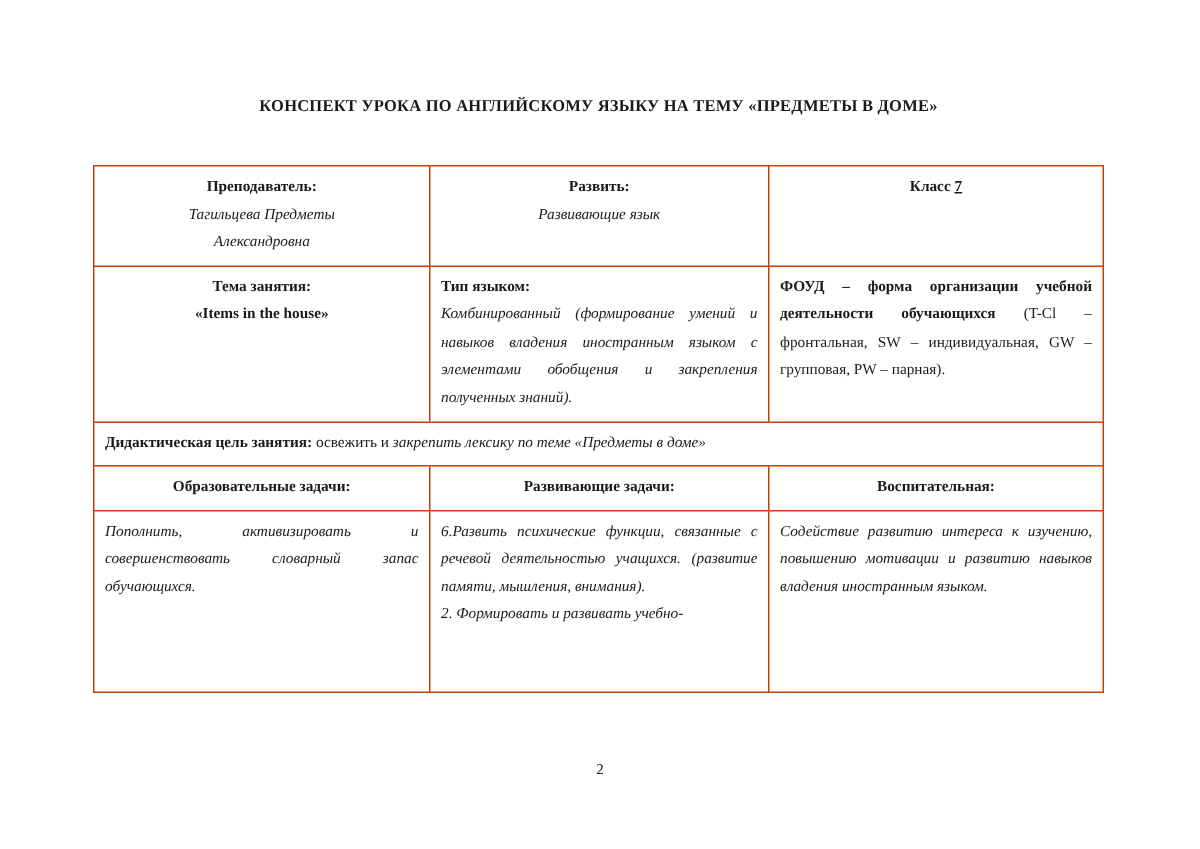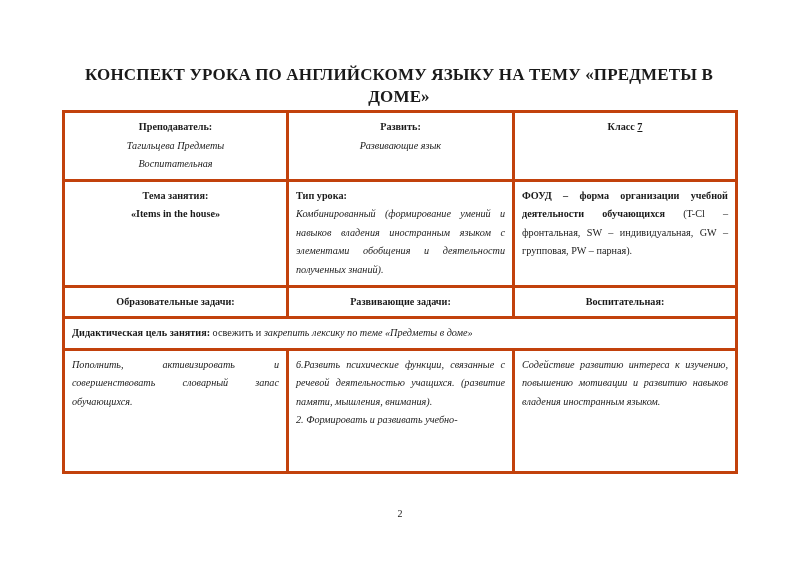--- a/index.html
+++ b/index.html
@@ -23,36 +23,36 @@
     width: 800px;
     height: 566px;
   }
 
   .doc-title {
     position: absolute;
     left: 62px;
     top: 64px;
     width: 674px;
     text-align: center;
-    font-size: 17px;
+    font-size: 11px;
     font-weight: bold;
     letter-spacing: 0.15px;
     line-height: 1.3;
   }
 
   table.lesson-table {
     position: absolute;
     left: 62px;
     top: 110px;
     width: 673px;
     border-collapse: collapse;
     table-layout: fixed;
   }
   table.lesson-table td {
-    border: 3px solid #c2410c;
+    border: 1px solid #c2410c;
     vertical-align: top;
     padding: 5px 7px 5px 7px;
     font-size: 10.2px;
     line-height: 1.82;
   }
 
   .col-a { width: 224px; }
   .col-b { width: 226px; }
   .col-c { width: 223px; }
 
@@ -89,55 +89,55 @@
       <col class="col-a">
       <col class="col-b">
       <col class="col-c">
     </colgroup>
     <tbody>
 
       <tr>
         <td class="ctr pad-top-row1">
           <span class="line b">Преподаватель:</span>
           <span class="line i">Тагильцева Предметы</span>
-          <span class="line i">Воспитательная</span>
+          <span class="line i">Александровна</span>
         </td>
         <td class="ctr pad-top-row1">
           <span class="line b">Развить:</span>
           <span class="line i">Развивающие  язык</span>
         </td>
         <td class="ctr pad-top-row1">
           <span class="line b"><span>Класс</span> <span class="u">7</span></span>
         </td>
       </tr>
 
       <tr>
         <td class="ctr cell-mid">
           <span class="line b">Тема занятия:</span>
           <span class="line b">«Items in the house»</span>
         </td>
         <td class="just">
-          <span class="line b">Тип урока:</span>
-          <span class="i">Комбинированный (формирование умений и навыков владения иностранным языком с элементами обобщения и деятельности полученных знаний).</span>
+          <span class="line b">Тип языком:</span>
+          <span class="i">Комбинированный (формирование умений и навыков владения иностранным языком с элементами обобщения и закрепления полученных знаний).</span>
         </td>
         <td class="just">
           <span class="b">ФОУД – форма организации учебной деятельности обучающихся</span><span> (T-Cl – фронтальная, SW – индивидуальная, GW – групповая, PW – парная).</span>
         </td>
       </tr>
 
       <tr>
+        <td colspan="3">
+          <span class="b">Дидактическая цель занятия:</span><span> освежить и </span><span class="i">закрепить лексику по теме «Предметы в доме»</span>
+        </td>
+      </tr>
+
+      <tr>
         <td class="ctr b">Образовательные задачи:</td>
         <td class="ctr b">Развивающие задачи:</td>
         <td class="ctr b">Воспитательная:</td>
-      </tr>
-
-      <tr>
-        <td colspan="3">
-          <span class="b">Дидактическая цель занятия:</span><span> освежить и </span><span class="i">закрепить лексику по теме «Предметы в доме»</span>
-        </td>
       </tr>
 
       <tr>
         <td class="just i" style="height:110px;">
           <span>Пополнить, активизировать и совершенствовать словарный запас обучающихся.</span>
         </td>
         <td class="just i">
           <span class="line">6.Развить психические функции, связанные с речевой деятельностью учащихся. (развитие памяти, мышления, внимания).</span>
           <span class="line">2. Формировать и развивать учебно-</span>
         </td>

